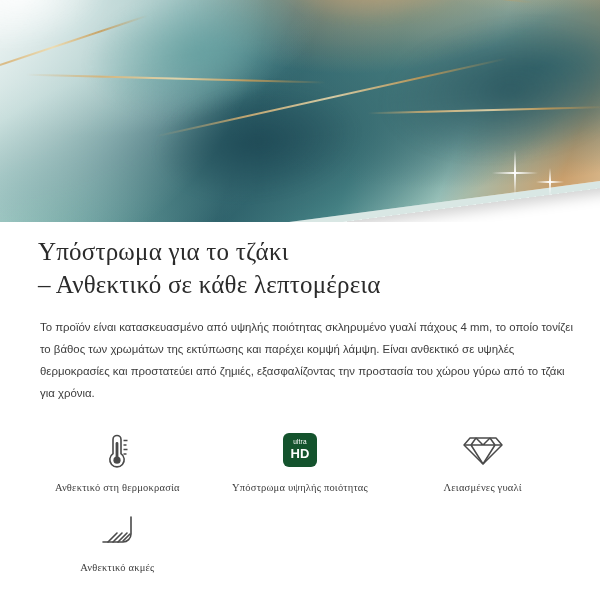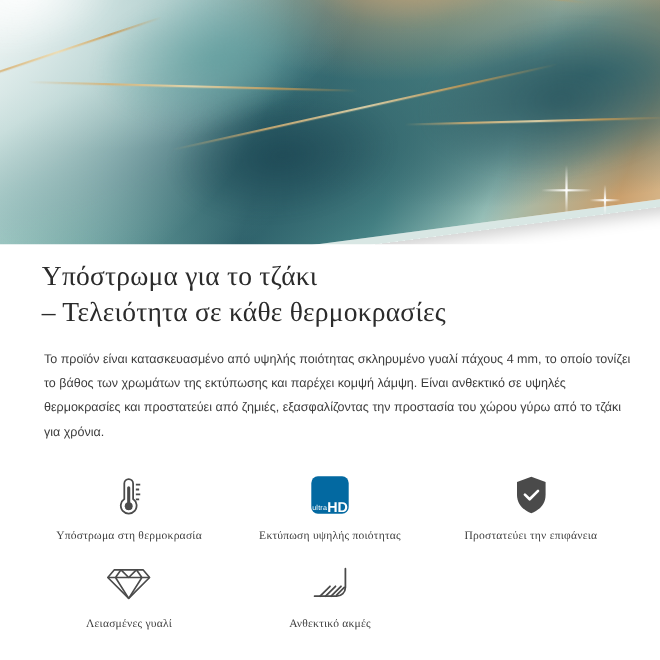--- a/index.html
+++ b/index.html
@@ -184,25 +184,25 @@
     font-size: 10.5px;
     color: #3d3d3d;
     text-align: center;
     letter-spacing: .2px;
   }
   svg { display: block; }
   .hd-badge {
     width: 34px;
     height: 34px;
     border-radius: 6px;
-    background: #0369a1;
+    background: #14532d;
     color: #ffffff;
     display: flex;
-    flex-direction: row;
-    align-items: flex-end;
+    flex-direction: column;
+    align-items: center;
     justify-content: center;
     line-height: 1;
   }
   .hd-badge .ultra {
     font-size: 6.5px;
     letter-spacing: .2px;
     font-family: "Liberation Sans", sans-serif;
   }
   .hd-badge .hd {
     font-size: 13px;
@@ -237,58 +237,49 @@
       </div>
       <div class="sparkle sp1"></div>
       <div class="sparkle sp2"></div>
     </div>
   </div>
 
   <div class="content">
 
     <h1 class="headline">
       <span>Υπόστρωμα για το τζάκι</span>
-      <span class="line2">– Τελειότητα σε κάθε θερμοκρασίες</span>
+      <span class="line2">– Ανθεκτικό σε κάθε λεπτομέρεια</span>
     </h1>
 
     <p class="paragraph">Το προϊόν είναι κατασκευασμένο από υψηλής ποιότητας σκληρυμένο γυαλί πάχους 4 mm, το οποίο τονίζει το βάθος των χρωμάτων της εκτύπωσης και παρέχει κομψή λάμψη. Είναι ανθεκτικό σε υψηλές θερμοκρασίες και προστατεύει από ζημιές, εξασφαλίζοντας την προστασία του χώρου γύρω από το τζάκι για χρόνια.</p>
 
     <div class="features">
 
       <div class="feature">
         <div class="feature-icon">
           <svg width="40" height="44" viewBox="0 0 40 44" fill="none" stroke="#4a4a4a" stroke-width="1.6">
             <path d="M20 7.5a4 4 0 0 1 4 4v14.2a7.2 7.2 0 1 1-8 0V11.5a4 4 0 0 1 4-4z"></path>
             <circle cx="20" cy="32.2" r="3.6" fill="#4a4a4a" stroke="none"></circle>
             <rect x="18.6" y="14" width="2.8" height="16" rx="1.4" fill="#4a4a4a" stroke="none"></rect>
             <path d="M26.5 12.5h4M26.5 17h3M26.5 21.5h4M26.5 26h3"></path>
           </svg>
         </div>
-        <div class="feature-label">Υπόστρωμα στη θερμοκρασία</div>
+        <div class="feature-label">Ανθεκτικό στη θερμοκρασία</div>
       </div>
 
       <div class="feature">
         <div class="feature-icon">
           <div class="hd-badge">
             <span class="ultra">ultra</span>
             <span class="hd">HD</span>
           </div>
         </div>
-        <div class="feature-label">Εκτύπωση υψηλής ποιότητας</div>
-      </div>
-
-      <div class="feature">
-        <div class="feature-icon">
-          <svg width="40" height="44" viewBox="0 0 40 44" fill="none">
-            <path d="M20 5.5 33 10.2v11.5c0 8.4-5.6 14.1-13 16.8-7.4-2.7-13-8.4-13-16.8V10.2L20 5.5z" fill="#4a4a4a"></path>
-            <path d="M14.2 21.6l4.3 4.3 7.6-7.6" stroke="#ffffff" stroke-width="2.4" stroke-linecap="round" stroke-linejoin="round"></path>
-          </svg>
-        </div>
-        <div class="feature-label">Προστατεύει την επιφάνεια</div>
-      </div>
+        <div class="feature-label">Υπόστρωμα υψηλής ποιότητας</div>
+      </div>
+
 
       <div class="feature">
         <div class="feature-icon">
           <svg width="42" height="40" viewBox="0 0 42 40" fill="none" stroke="#4a4a4a" stroke-width="1.5" stroke-linejoin="round">
             <path d="M8 8h26l6 7-19 19L2 15l6-7z" fill="none"></path>
             <path d="M2 15h38M14 8l-5 7 12 19M28 8l5 7-12 19M14 8l7 7 7-7M9 15h24"></path>
           </svg>
         </div>
         <div class="feature-label">Λειασμένες γυαλί</div>
       </div>

